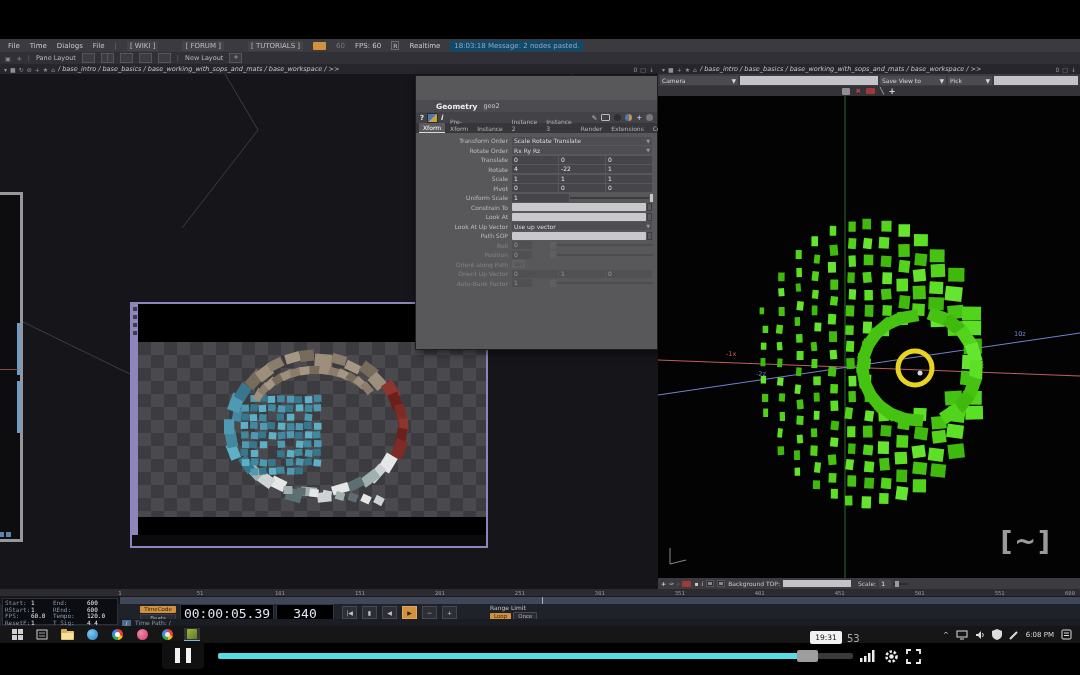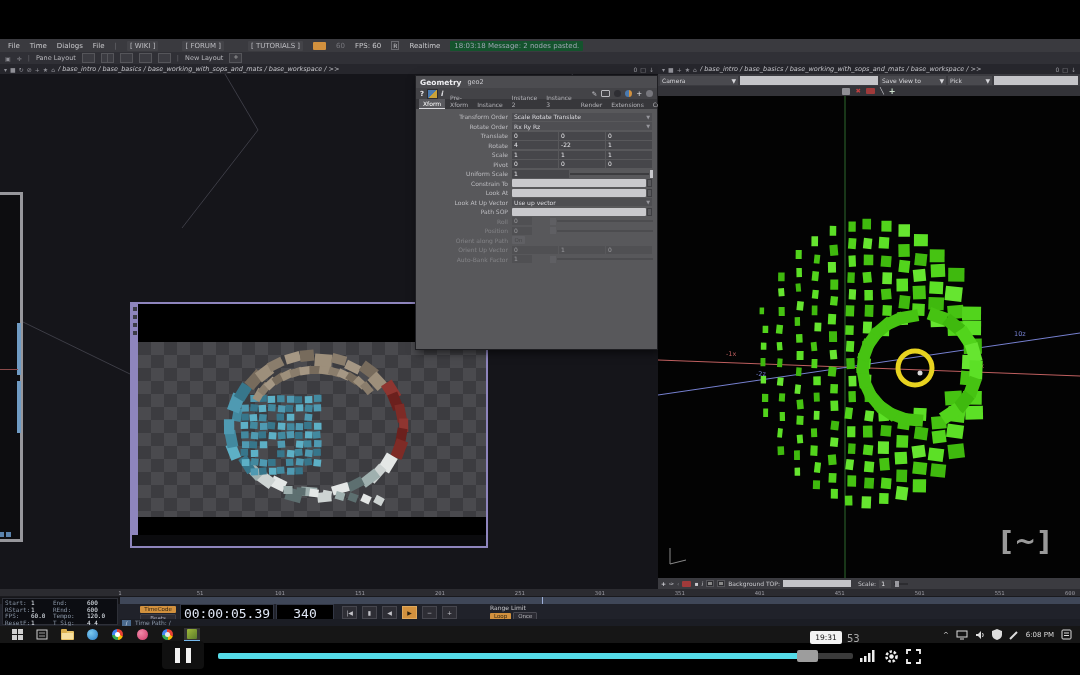--- a/index.html
+++ b/index.html
@@ -11,21 +11,21 @@
 
   
   #title-bar{left:0;top:28px;width:1080px;height:11px;background:#2c2c31;color:#c9c9cc;
              display:flex;align-items:center;padding-left:4px;box-sizing:border-box;font-size:6.5px;gap:4px;}
   #title-bar .winbtn{color:#bbb;font-size:7px;margin-left:14px;}
   #menu-bar{left:0;top:39px;width:1080px;height:13px;background:#3a3a3f;display:flex;align-items:center;
             font-size:7px;color:#c9c9cc;gap:10px;padding-left:8px;box-sizing:border-box;}
   .menu-item{cursor:default;}
   .menu-link{color:#bdbdc2;background:#434348;padding:1px 3px;border-radius:1px;}
   .chip-orange{background:#d2913e;width:13px;height:8px;border-radius:1px;}
-  #status-chip{background:#14532d;color:#9fa6b3;padding:1px 4px;border-radius:1px;}
+  #status-chip{background:#0c4a6e;color:#9fa6b3;padding:1px 4px;border-radius:1px;}
   #pane-bar{left:0;top:52px;width:1080px;height:12px;background:#303036;display:flex;align-items:center;
             gap:6px;font-size:6.5px;color:#b9b9be;padding-left:5px;box-sizing:border-box;}
   .layout-btn{width:11px;height:8px;border:1px solid #55555a;background:#3b3b41;display:inline-block;}
   .vsep{color:#6a6a70;}
 
   
   .crumb-bar{height:10px;background:#26262c;display:flex;align-items:center;font-size:6.5px;
              color:#b5b5ba;gap:3px;padding:0 4px;box-sizing:border-box;}
   .crumb-ico{color:#8f8f96;font-size:6px;}
   .crumb-path{color:#c4c4c9;white-space:nowrap;overflow:hidden;font-style:italic;}
@@ -46,21 +46,21 @@
   #render-label-bar{left:0;top:231px;width:354px;height:11px;background:#23232a;display:flex;
                     align-items:center;font-size:6.5px;color:#e2e2e6;padding-left:3px;box-sizing:border-box;}
 
   
   #edge-node{left:-8px;top:118px;width:31px;height:350px;border:3px solid #97979c;background:#0d0d10;box-sizing:border-box;}
   .edge-handle{position:absolute;right:-1px;width:4px;height:52px;background:#6f9bc4;}
 
   
   #dialog{left:415px;top:75px;width:243px;height:275px;background:#58585b;border:1px solid #1e1e22;
           box-shadow:2px 3px 8px rgba(0,0,0,.55);box-sizing:border-box;}
-  #dlg-title{height:12px;background:#4c4c50;display:flex;align-items:center;gap:6px;padding:0 4px;}
+  #dlg-title{height:12px;background:#4c4c50;display:flex;align-items:center;gap:6px;padding:0 20px;margin-top:24px;}
   #dlg-icons{height:11px;background:#434347;display:flex;align-items:center;gap:3px;padding:0 4px;}
   #dlg-tabs{height:10px;background:#37373b;display:flex;align-items:flex-end;gap:1px;padding:0 3px;}
   .dlg-tab{font-size:6px;color:#b2b2b7;padding:1px 4px;}
   .dlg-tab.active{color:#fff;background:#5a5a5f;border-bottom:1px solid #d8d8dc;}
   #dlg-params{padding-top:3px;}
   .prow{display:flex;align-items:center;height:9px;margin-bottom:0.5px;}
   .plabel{width:92px;text-align:right;padding-right:4px;font-size:6px;color:#bcbcc0;white-space:nowrap;}
   .pfields{display:flex;gap:1px;width:141px;align-items:center;}
   .pfield{background:#46464a;color:#e9e9ec;font-size:6px;height:8px;line-height:8px;padding-left:2px;box-sizing:border-box;}
   .pdrop{width:140px;background:#4e4e52;color:#dcdce0;display:flex;justify-content:space-between;align-items:center;padding:0 2px;height:8px;font-size:6px;box-sizing:border-box;}

